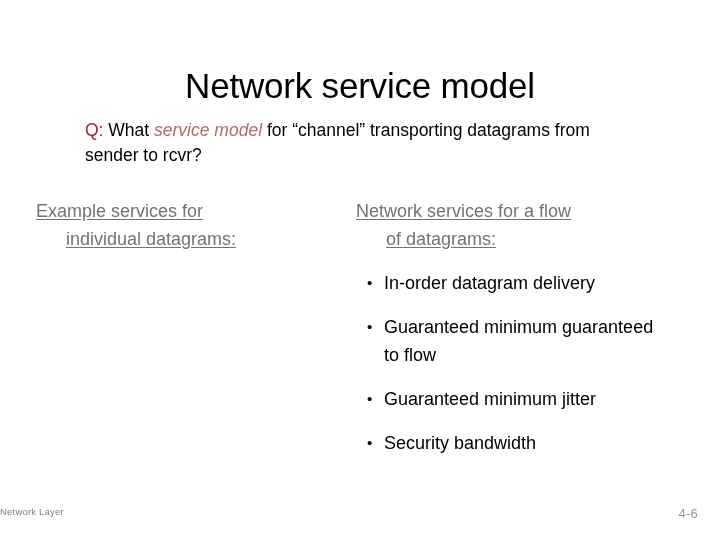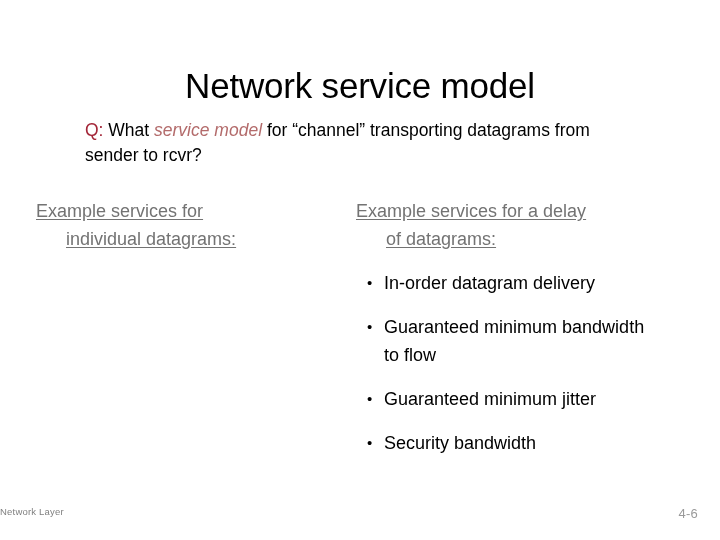--- a/index.html
+++ b/index.html
@@ -135,26 +135,26 @@
 
   <div class="col col-left">
     <div class="col-head">
       <span class="head-l1">Example services for</span>
       <span class="head-l2">individual datagrams:</span>
     </div>
   </div>
 
   <div class="col col-right">
     <div class="col-head">
-      <span class="head-l1">Example services for a delay</span>
+      <span class="head-l1">Network services for a flow</span>
       <span class="head-l2">of datagrams:</span>
     </div>
     <ul class="bullets">
       <li>In-order datagram delivery</li>
-      <li>Guaranteed minimum bandwidth to flow</li>
+      <li>Guaranteed minimum guaranteed to flow</li>
       <li>Guaranteed minimum jitter</li>
       <li>Security bandwidth</li>
     </ul>
   </div>
 
   <div class="footer-center">Network Layer</div>
 
   <div class="footer-page">4-6</div>
 
 </div>

